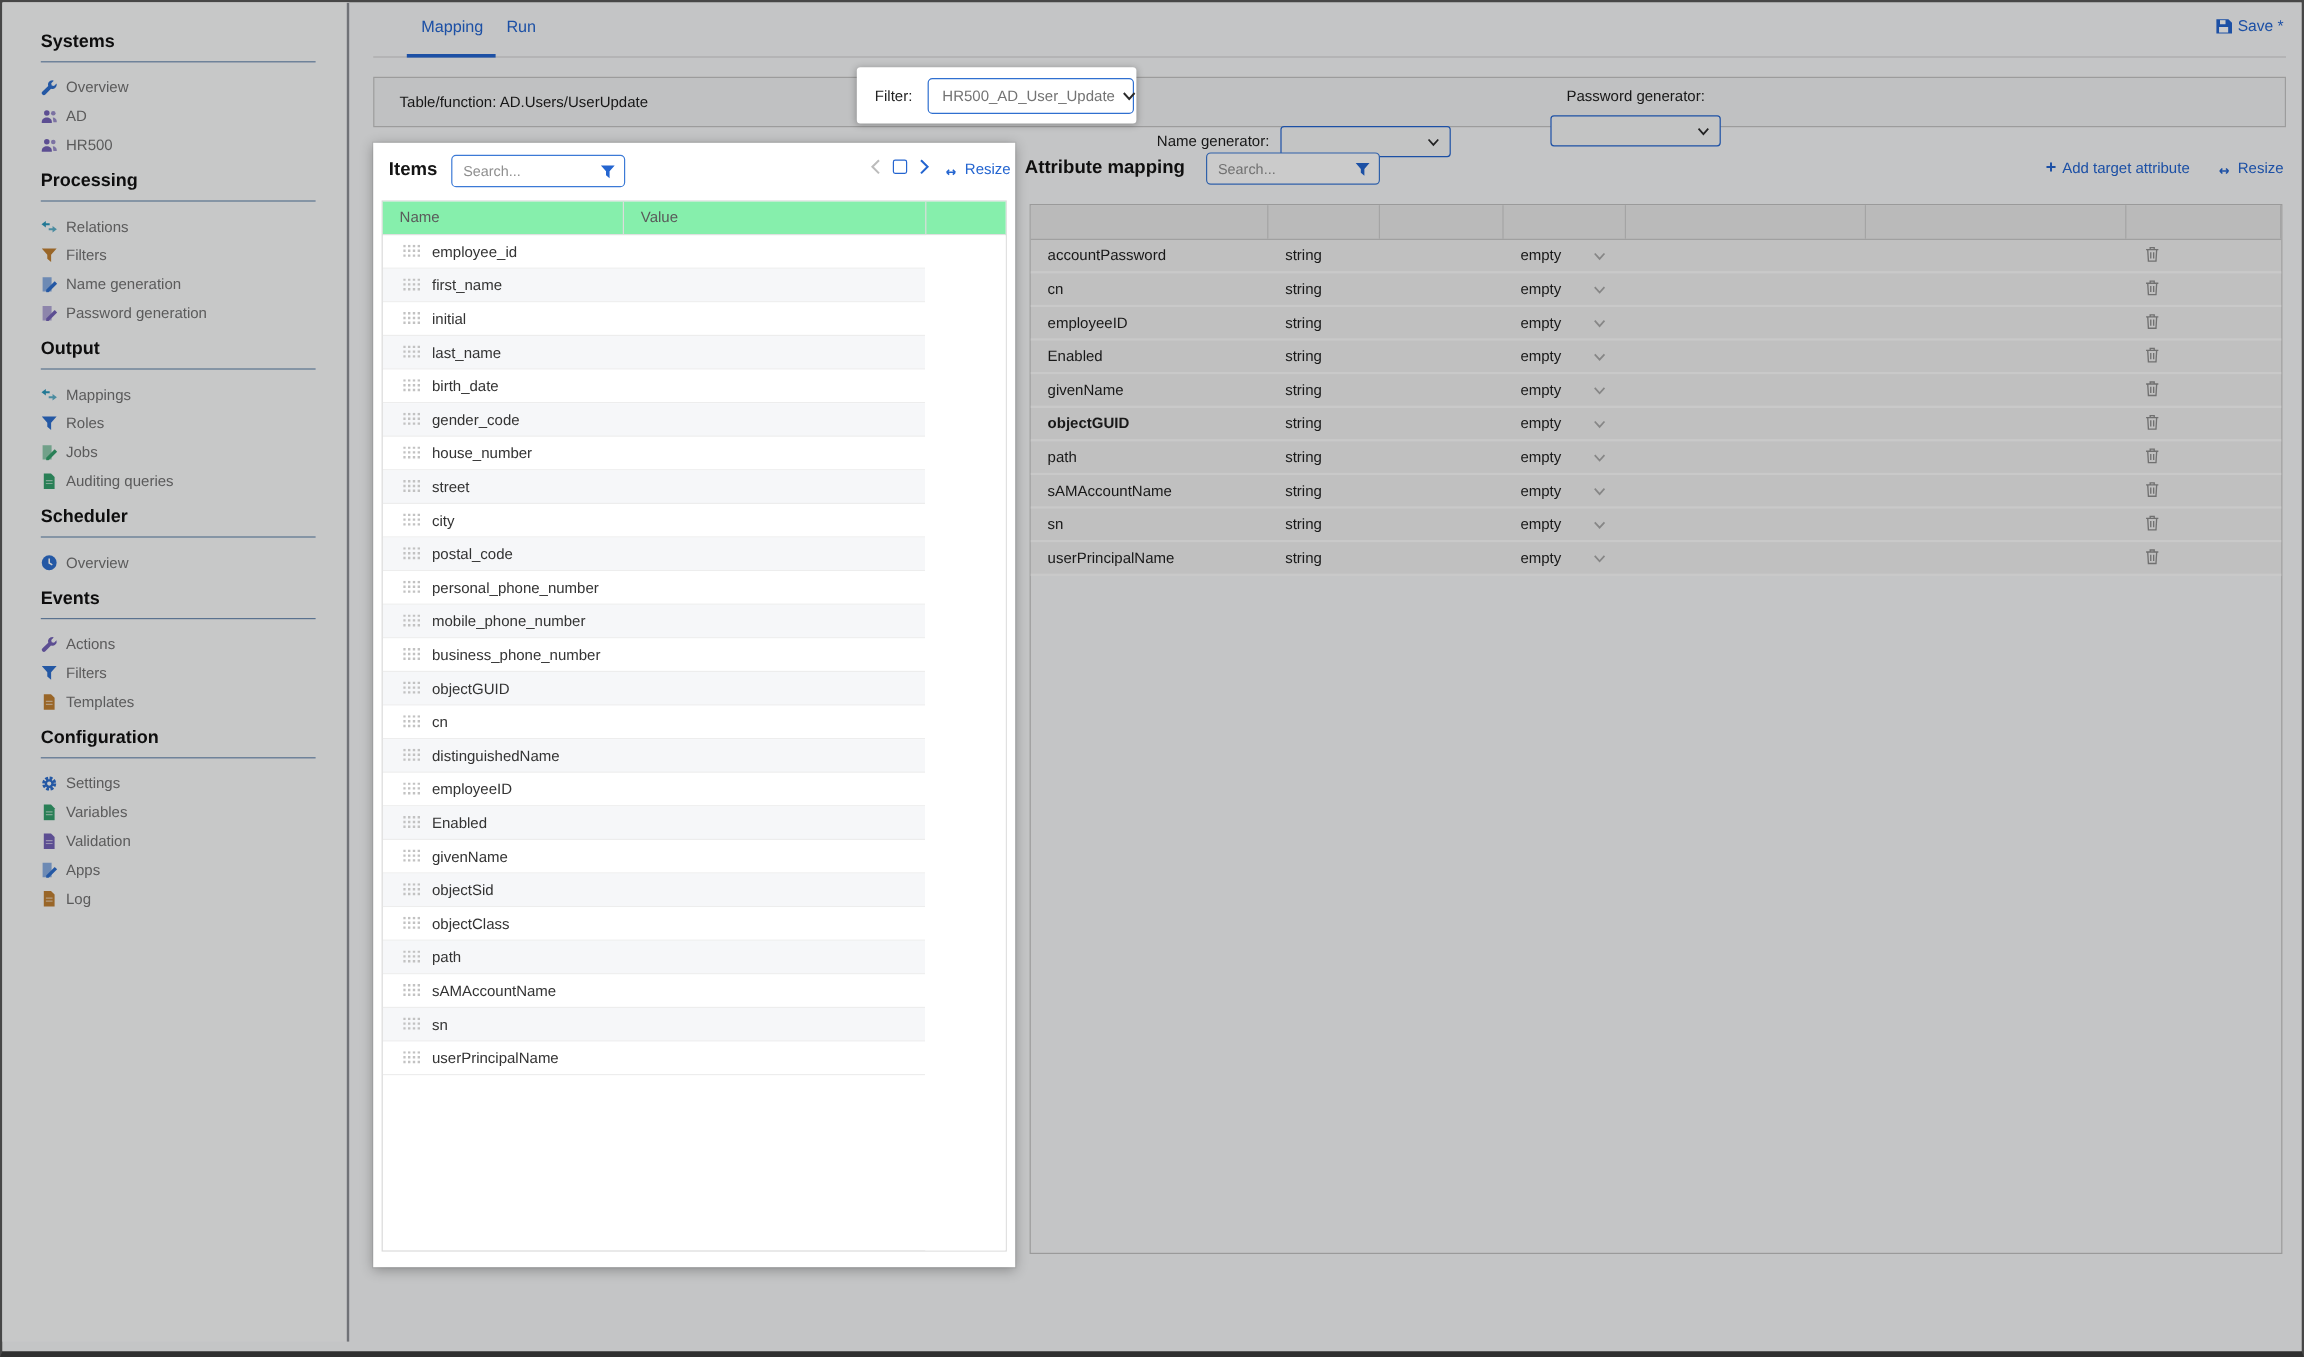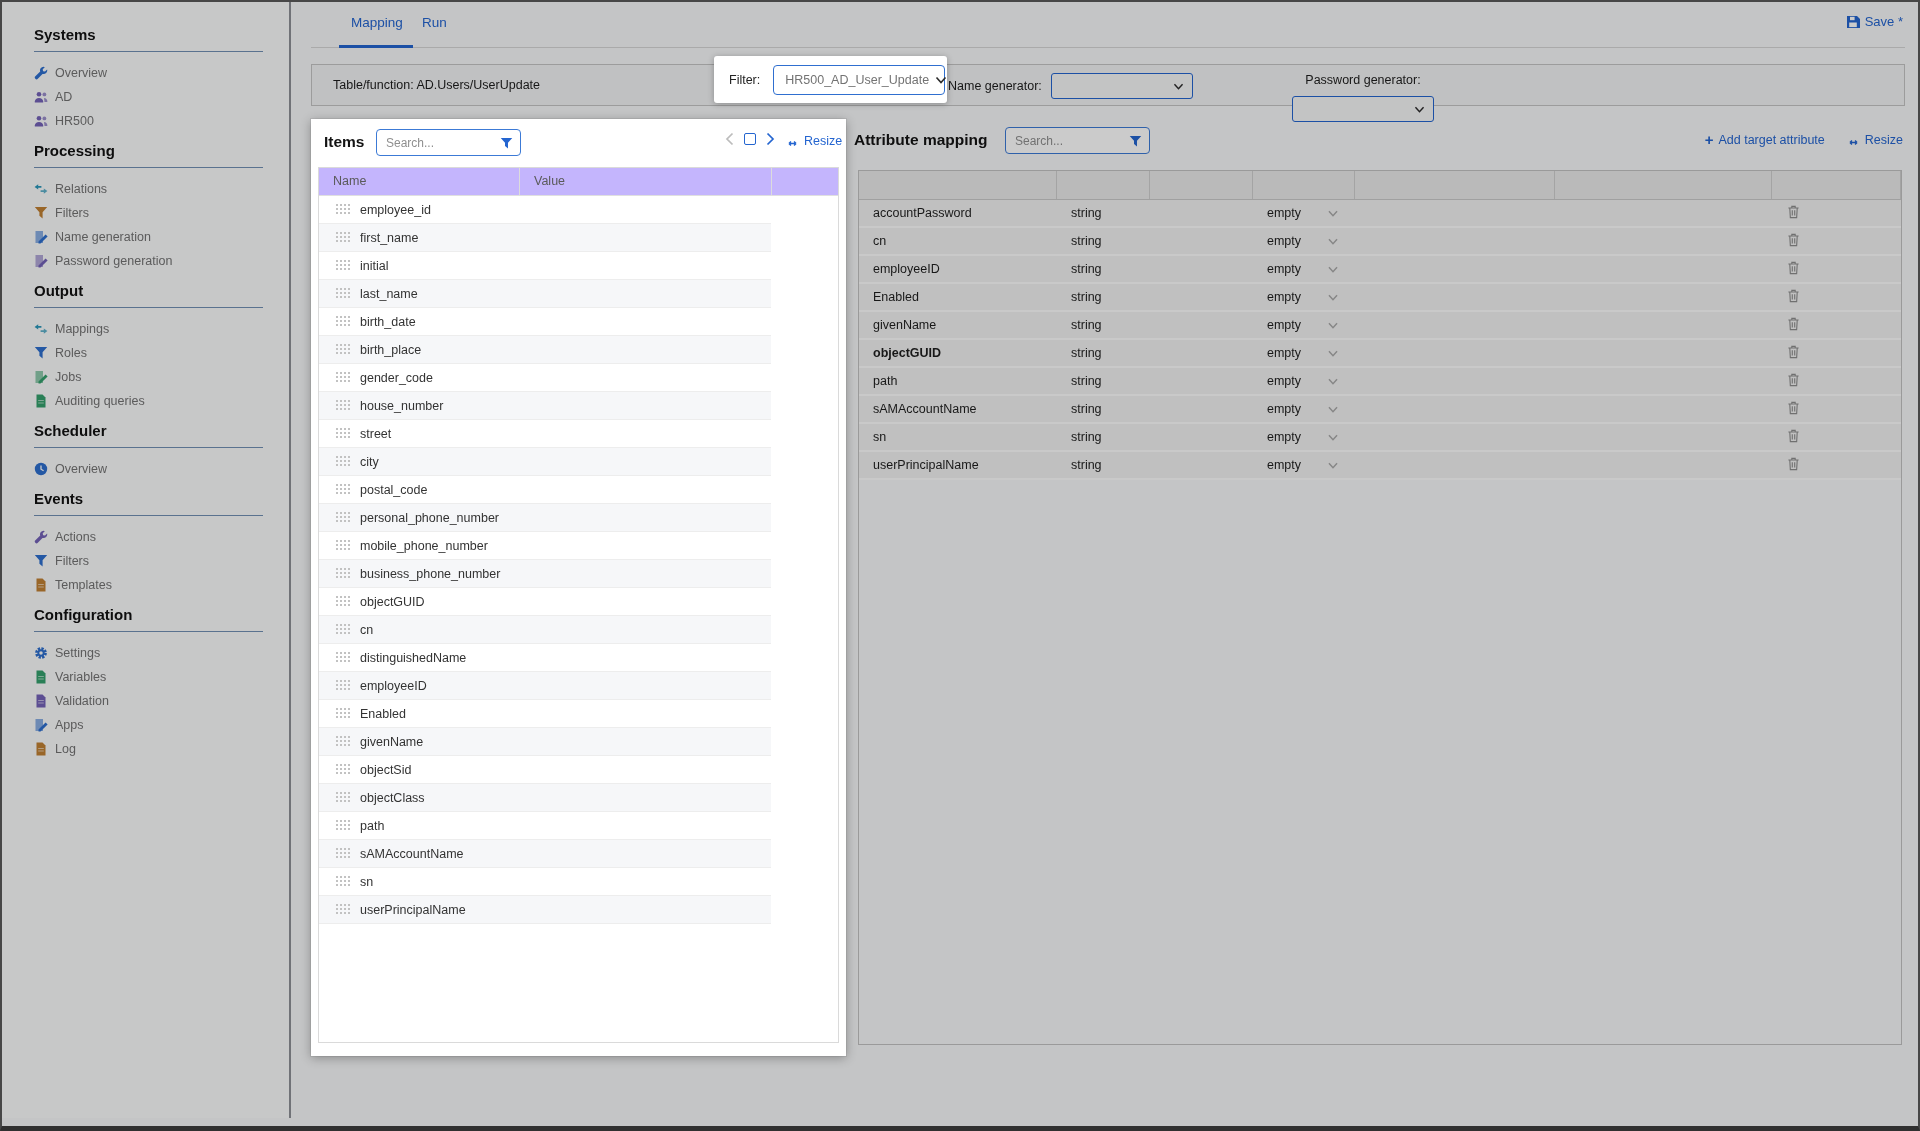--- a/index.html
+++ b/index.html
@@ -34,21 +34,21 @@
   .tab-mapping { left:40px; }
   .tab-run { left:111px; }
   .tab-underline { position:absolute; left:28px; top:43px; width:74px; height:3px; background:var(--accent); }
   .save-link { position:absolute; right:2px; top:12px; display:flex; align-items:center; gap:5px; color:var(--accent); font-size:13px; cursor:pointer; }
   .save-link svg { width:14px; height:14px; }
 
   
   .func-bar { position:absolute; left:18px; right:13px; top:62px; height:42px; background:#f2f3f4; border:1px solid #c5c5c5; }
   .func-label { position:absolute; left:21px; top:13px; font-size:12.5px; color:#1d1d1d; }
   .gen-group { position:absolute; top:8px; display:flex; align-items:center; gap:9px; }
-  .gen-name { left:636px; } .gen-pwd { left:980px;flex-direction:column; }
+  .gen-name { left:652px;margin-top:32px; } .gen-pwd { left:980px;flex-direction:column; }
   .gen-label { font-size:12.5px; color:#1d1d1d; }
   .gen-select { width:142px; height:26px; border:1px solid var(--accent); border-radius:3px; background:#f5f6f7; position:relative; cursor:pointer; }
   .gen-select svg { position:absolute; right:8px; top:8px; width:11px; height:9px; }
 
   
   .filter-callout { position:absolute; left:421px; top:54px; width:233px; height:47px; background:#ffffff; border-radius:3px; box-shadow:0 1px 6px rgba(0,0,0,0.28); display:flex; align-items:center; padding-left:15px; gap:13px; }
   .filter-label { font-size:12.5px; color:#222; }
   .filter-select { width:172px; height:30px; border:1.5px solid #2f6fd0; border-radius:4px; background:#fff; display:flex; align-items:center; padding:0 8px 0 11px; gap:6px; cursor:pointer; }
   .filter-value { font-size:12.5px; color:#737373; flex:1; white-space:nowrap; }
   .filter-select svg { width:12px; height:10px; flex:0 0 12px; }
@@ -64,21 +64,21 @@
   .items-search { position:absolute; left:65px; top:10px; width:145px; }
   .pager { position:absolute; top:13px; display:flex; align-items:center; gap:10px; }
   .items-pager { left:414px; }
   .pg-arrow { width:9px; height:14px; cursor:pointer; }
   .pg-square { width:12px; height:12px; border:1.5px solid var(--accent); border-radius:2px; cursor:pointer; }
   .resize-link { display:flex; align-items:flex-end; gap:5px; color:var(--accent); font-size:12.5px; cursor:pointer; }
   .resize-link svg { width:13px; height:9px; }
   .items-resize { position:absolute; left:475px; top:15px; }
 
   .items-table { position:absolute; left:7px; top:48px; width:521px; height:876px; border:1px solid #dadada; background:#fff; }
-  .items-thead { display:grid; grid-template-columns:201px 252px 1fr; height:28px; background:#c4b5fd; border-bottom:1px solid #e0e0e0; }
+  .items-thead { display:grid; grid-template-columns:201px 252px 1fr; height:28px; background:#86efac; border-bottom:1px solid #e0e0e0; }
   .items-thead .th { font-size:12.5px; color:#5a5a5a; line-height:27px; padding-left:14px; border-right:1px solid #dcdcdc; }
   .items-thead .th:last-child { border-right:0; }
   .items-rows { position:absolute; left:0; top:28px; right:67px; bottom:0; overflow:hidden; }
   .item-row { display:flex; align-items:center; height:28px; border-bottom:1px solid #ededed; background:#fff; }
   .item-row:nth-child(even) { background:#f6f7f9; }
   .grip { width:15px; height:11px; margin:0 9px 0 17px; flex:0 0 15px; }
   .item-name { font-size:12.5px; color:#333; }
   .items-gutter { position:absolute; right:0; top:28px; bottom:0; width:67px; background:#fff; }
 
   
@@ -506,26 +506,20 @@
           <div class="item-row">
           <svg class="grip">
               <use href="#sym-grip"></use>
             </svg>
           <span class="item-name">birth_date</span>
         </div>
           <div class="item-row">
           <svg class="grip">
               <use href="#sym-grip"></use>
             </svg>
-          <span class="item-name">birth_place</span>
-        </div>
-          <div class="item-row">
-          <svg class="grip">
-              <use href="#sym-grip"></use>
-            </svg>
           <span class="item-name">gender_code</span>
         </div>
           <div class="item-row">
           <svg class="grip">
               <use href="#sym-grip"></use>
             </svg>
           <span class="item-name">house_number</span>
         </div>
           <div class="item-row">
           <svg class="grip">

